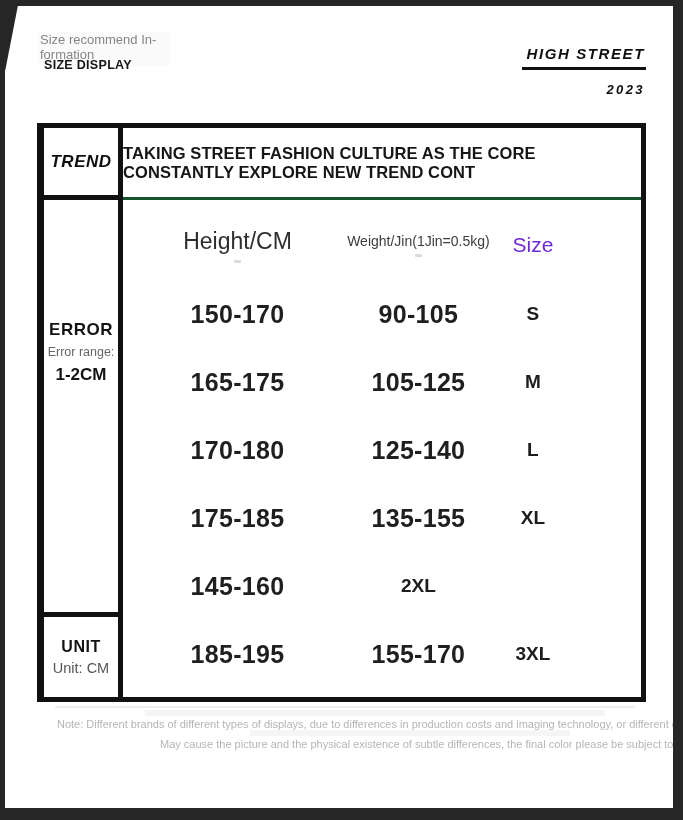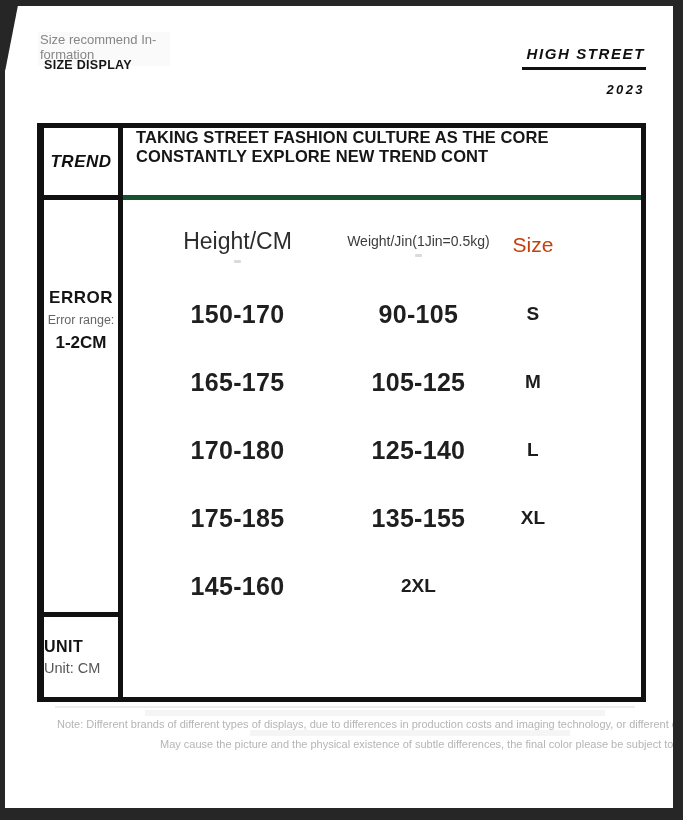--- a/index.html
+++ b/index.html
@@ -24,41 +24,41 @@
 
   
   .size-table{position:absolute;left:32px;top:117px;width:609px;height:579px;box-sizing:border-box;
               border:5px solid #111;border-left-width:7px;display:flex;}
   .t-left{width:79px;box-sizing:border-box;border-right:5px solid #111;display:flex;flex-direction:column;}
   .t-right{flex:1;display:flex;flex-direction:column;min-width:0;}
   .cell{box-sizing:border-box;}
   .cell-trend{height:72px;border-bottom:5px solid #111;display:flex;align-items:center;justify-content:center;}
   .trend-word{font-size:17px;font-weight:900;font-style:italic;letter-spacing:.5px;color:#0f0f0f;}
   .cell-error{height:417px;border-bottom:5px solid #111;display:flex;flex-direction:column;
-              align-items:center;padding-top:88px;}
+              align-items:center;padding-top:120px;}
   .err-title{font-size:17px;font-weight:700;color:#141414;letter-spacing:.5px;}
   .err-sub{font-size:12.5px;color:#666;margin-top:5px;}
   .err-val{font-size:17px;font-weight:700;color:#141414;margin-top:6px;}
-  .cell-unit{flex:1;display:flex;flex-direction:column;justify-content:center;}
+  .cell-unit{flex:1;display:flex;flex-direction:column;align-items:center;justify-content:center;}
   .unit-title{font-size:16px;font-weight:700;color:#141414;letter-spacing:.5px;}
   .unit-sub{font-size:14.5px;color:#565656;margin-top:4px;}
 
-  .cell-trendtext{height:72px;box-sizing:border-box;border-bottom:5px solid #14532d;display:flex;
-                  flex-direction:column;padding-left:13px;}
+  .cell-trendtext{height:72px;box-sizing:border-box;border-bottom:3px solid #14532d;display:flex;
+                  flex-direction:column;justify-content:center;}
   .cell-trendtext div{font-size:16.5px;font-weight:700;line-height:19px;letter-spacing:.1px;color:#161616;}
 
   
   .t-body{flex:1;padding:10px 60px 0 0;box-sizing:border-box;}
   .g-row{display:grid;grid-template-columns:50% 29% 21%;height:68px;align-items:center;}
   .g-head{height:70px;}
   .g-row>div{text-align:center;}
   .gh{display:flex;flex-direction:column;align-items:center;justify-content:center;}
   .gh-height span{font-size:23px;color:#2e2e2e;}
   .gh-weight span{font-size:14px;color:#3c3c3c;}
-  .gh-size span{font-size:21px;color:#c2410c;}
+  .gh-size span{font-size:21px;color:#6d28d9;}
   .smudge{display:block;width:7px;height:3px;background:#cfcfcf;opacity:.75;margin-top:5px;border-radius:1px;}
   .gc{font-size:25px;font-weight:700;color:#1f1f1f;letter-spacing:.3px;}
   .gs{font-size:19px;font-weight:600;color:#1d1d1d;}
 
   
   .table-shadow{position:absolute;left:50px;top:700px;width:580px;height:2px;background:#ededed;}
   .ns{position:absolute;height:6px;background:#f5f5f5;}
   .ns1{left:140px;top:704px;width:460px;}
   .ns2{left:245px;top:724px;width:320px;}
   .note{position:absolute;font-size:11px;color:#b5b5b5;white-space:nowrap;}
@@ -133,20 +133,25 @@
           </div>
           <div class="g-row">
             <div class="gc">175-185</div>
             <div class="gc">135-155</div>
             <div class="gs">XL</div>
           </div>
           <div class="g-row">
             <div class="gc">145-160</div>
             <div class="gs">2XL</div>
           </div>
+          <div class="g-row">
+            <div class="gc">185-195</div>
+            <div class="gc">155-170</div>
+            <div class="gs">3XL</div>
+          </div>
         </div>
       </div>
     </div>
 
     <div class="table-shadow"></div>
     <div class="ns ns1"></div>
     <div class="ns ns2"></div>
     <div class="note n1">Note: Different brands of different types of displays, due to differences in production costs and imaging technology, or different display color settings,</div>
     <div class="note n2">May cause the picture and the physical existence of subtle differences, the final color please be subject to the actual goods!</div>
   </div>

